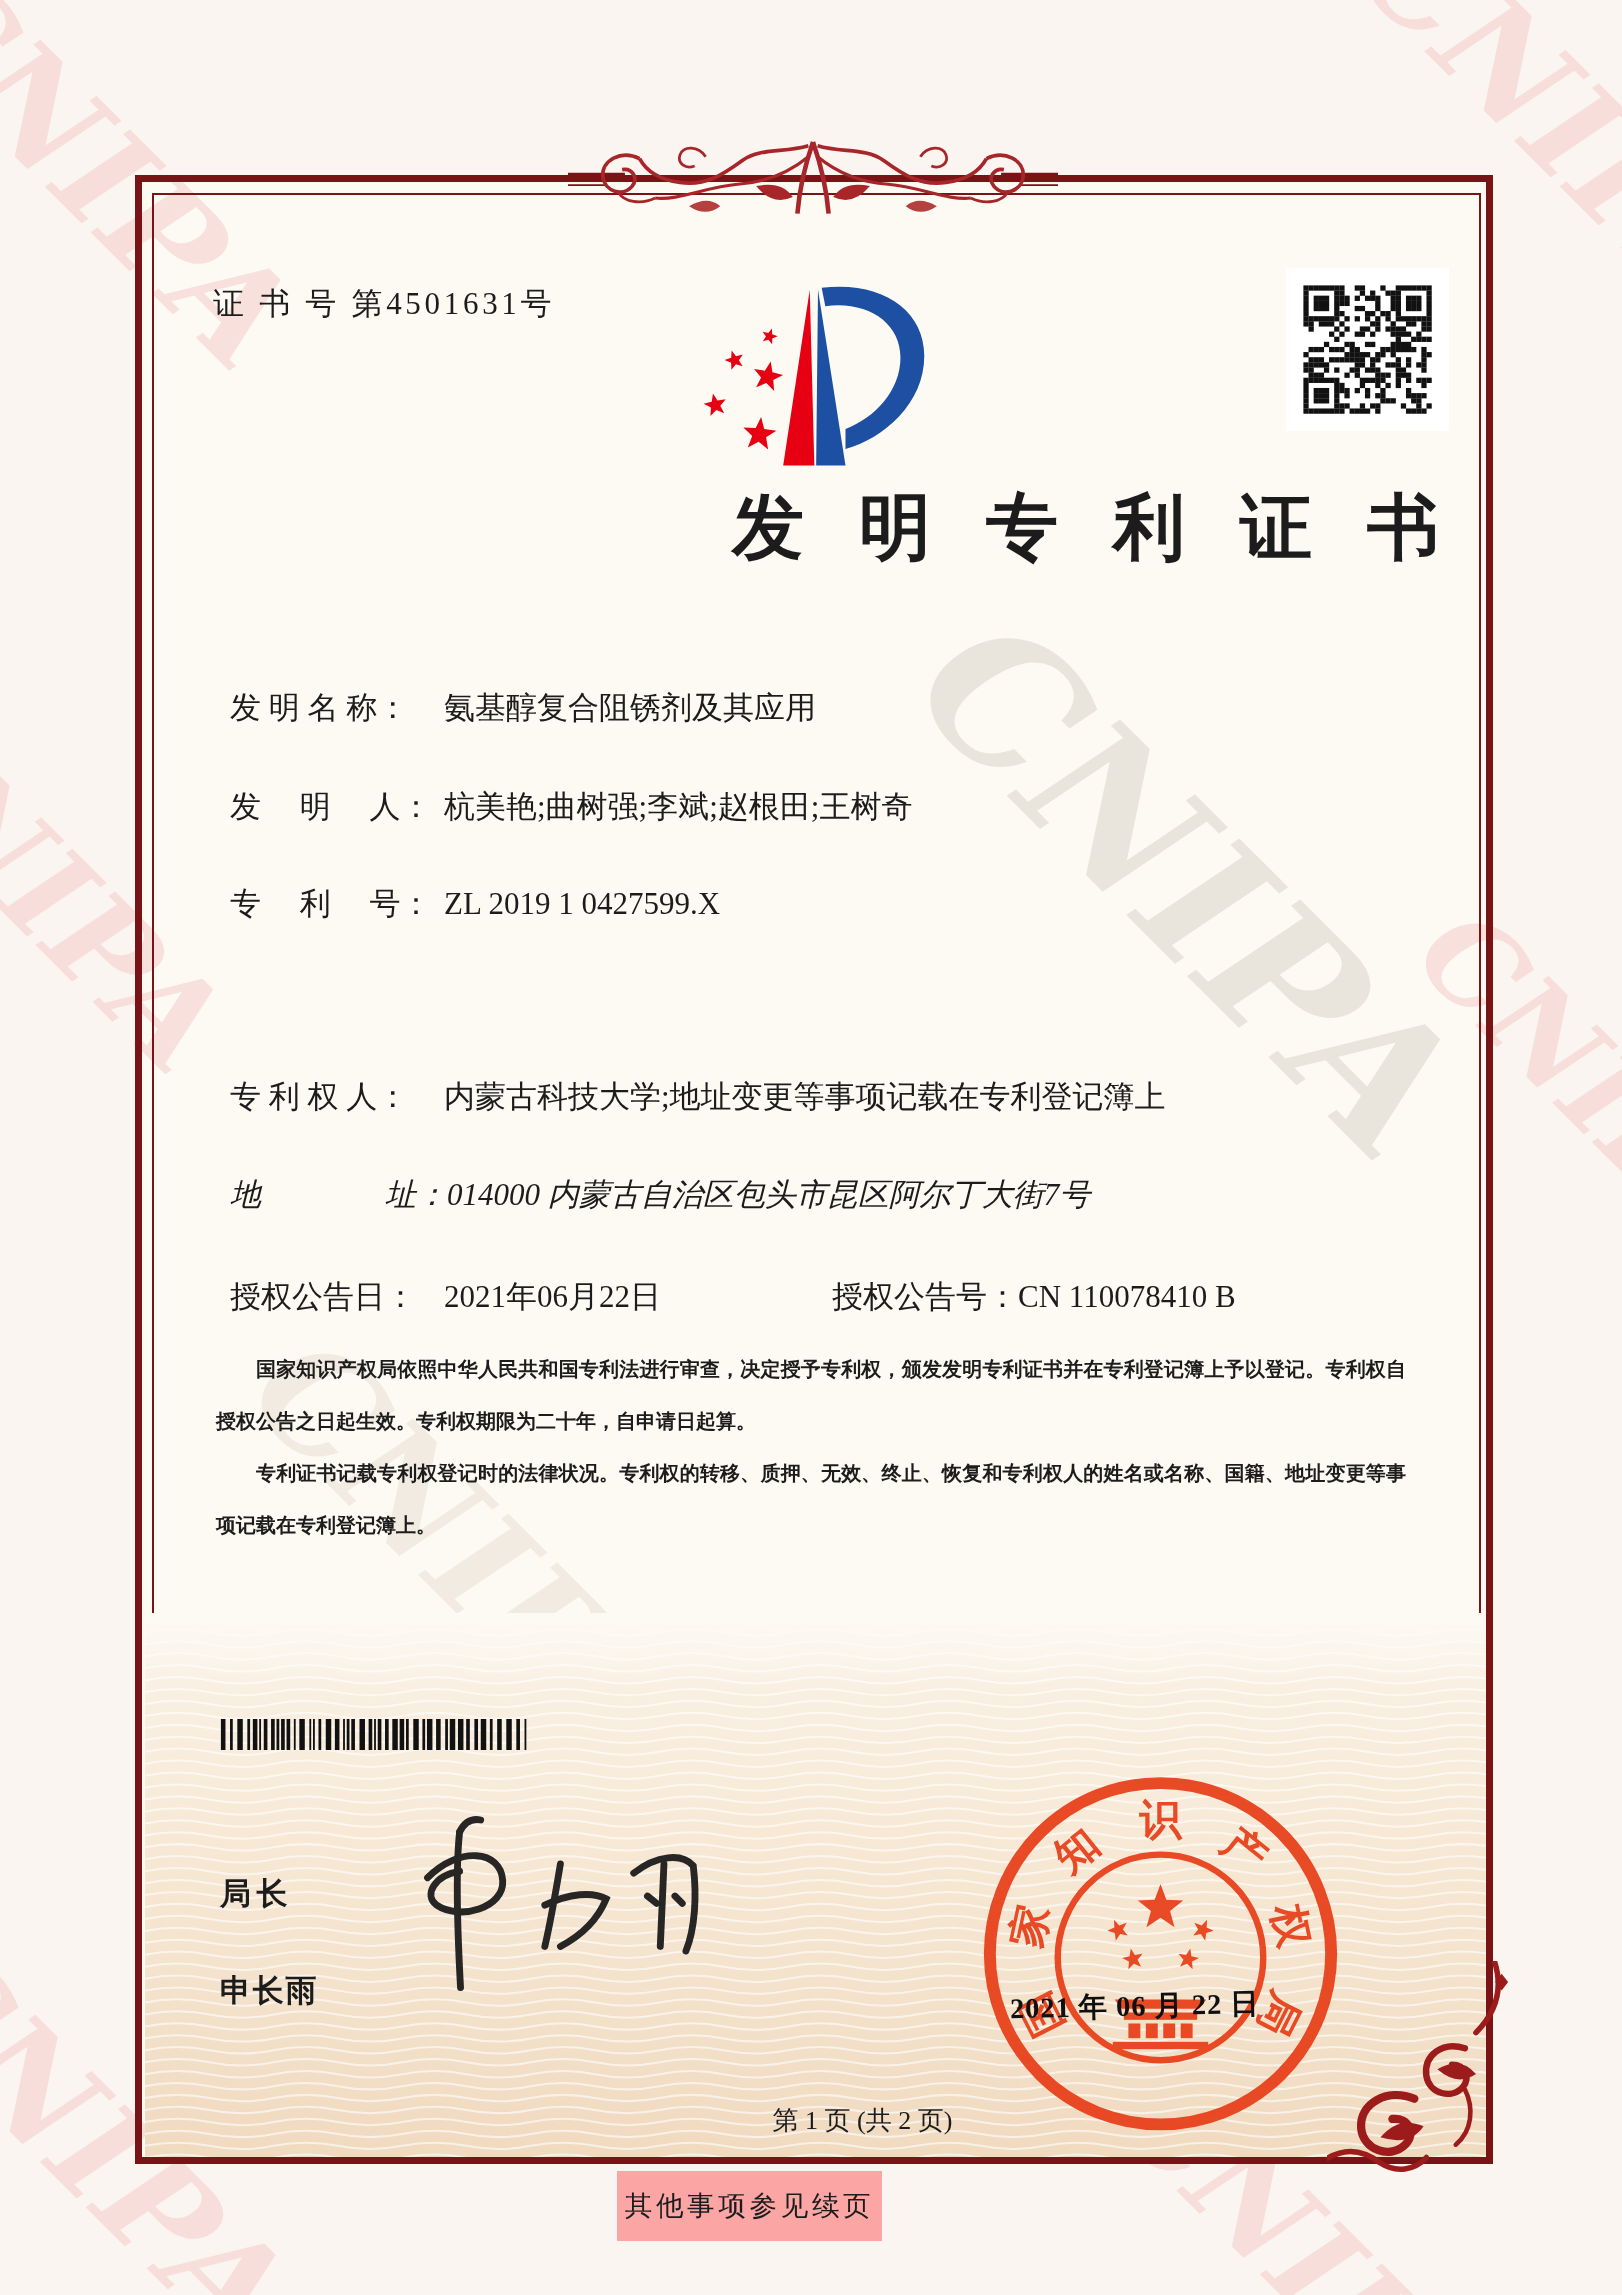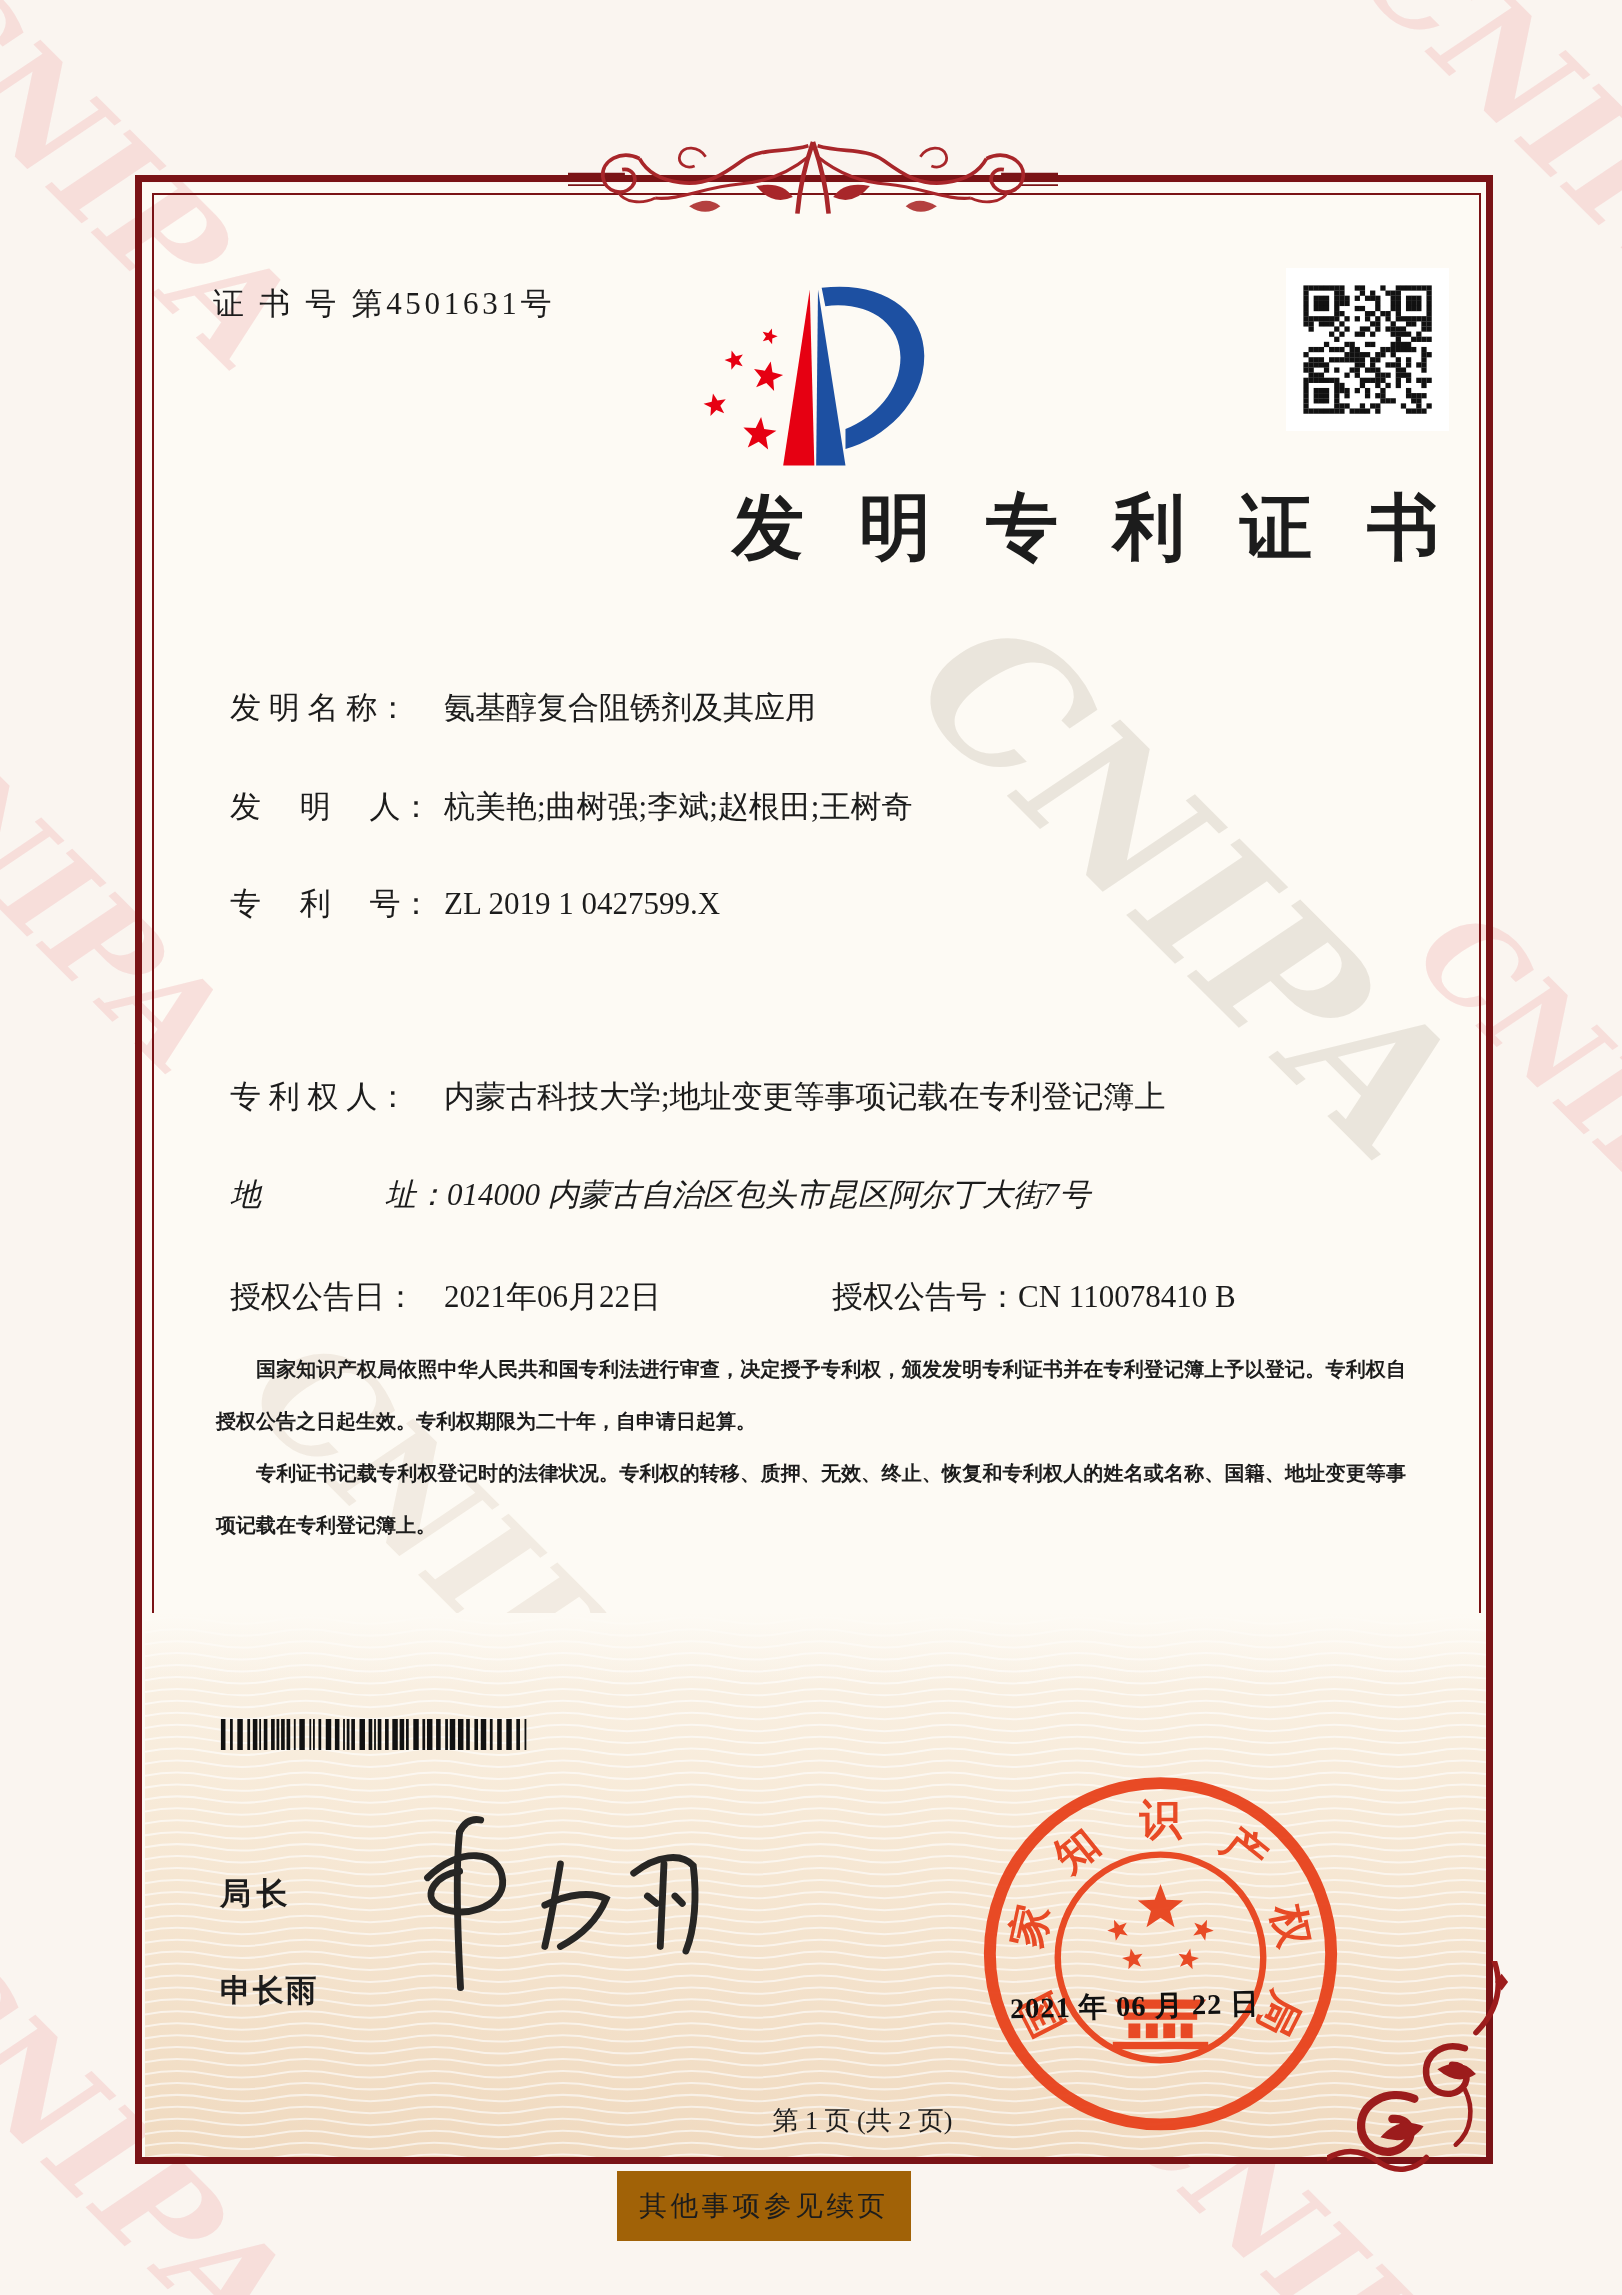--- a/index.html
+++ b/index.html
@@ -45,21 +45,21 @@
   .signatory-title{left:220px;top:1873px;font-size:31px;font-weight:600;
     font-family:"Liberation Sans","DejaVu Sans",sans-serif;z-index:5;letter-spacing:5.5px;}
   .signatory-name{left:220px;top:1934px;font-size:31px;font-weight:600;
     font-family:"Liberation Sans","DejaVu Sans",sans-serif;z-index:5;letter-spacing:1.8px;margin-top:36px;}
   .seal-date{
     left:1010px;top:1987px;width:303px;font-size:28.5px;color:#101010;z-index:6;
     letter-spacing:0.9px;transform:rotate(-1.2deg);font-weight:600;white-space:nowrap;
   }
   .page-info{left:135px;top:2103px;width:1359px;text-align:center;font-size:26px;z-index:5;padding-left:48px;}
   .note-box{
-    left:617px;top:2171px;width:294px;height:70px;background:#a16207;z-index:5;
+    left:617px;top:2171px;width:265px;height:70px;background:#fca5a5;z-index:5;
     display:flex;align-items:center;justify-content:center;
     font-size:27.5px;letter-spacing:3.7px;
   }
   .seal-char{font-size:46px;font-weight:700;
     font-family:"Liberation Serif","DejaVu Serif",serif;}
 </style>
 </head>
 <body>
 
 <div class="page">

